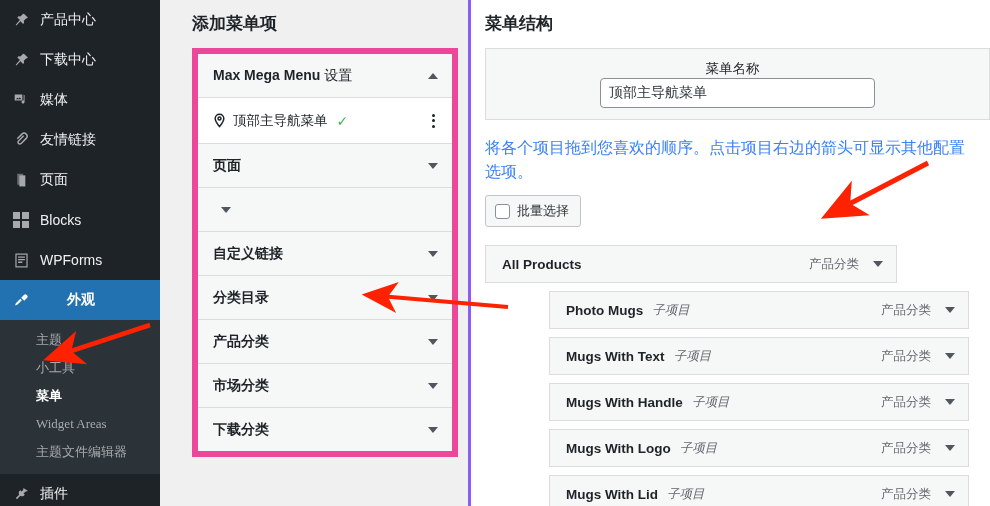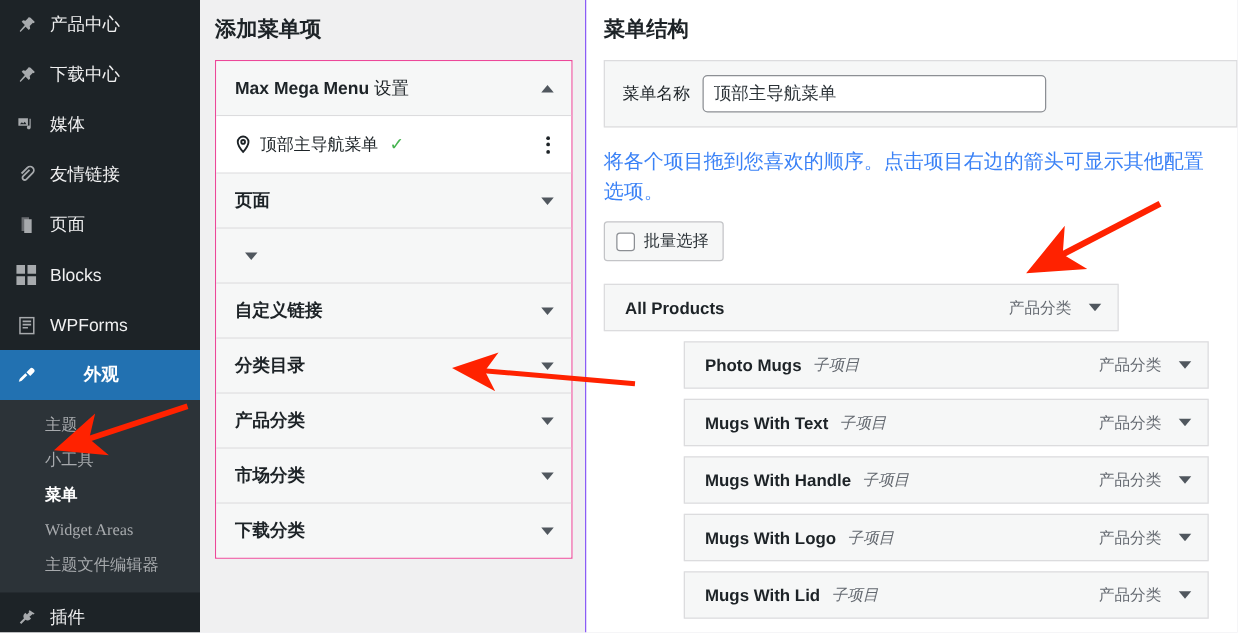--- a/index.html
+++ b/index.html
@@ -47,37 +47,37 @@
     display: block; height: 28px; line-height: 28px;
     padding-left: 36px; font-size: 13px; color: #a7aaad;
   }
   .sub-item.active { color: #fff; font-weight: 700; }
 
   
   .main { flex: 1; display: flex; height: 506px; background: #f0f0f1; }
 
   .col-add {
     width: 308px; flex: 0 0 308px;
-    padding: 0 10px 0 12px;
+    padding: 0 10px 0 32px;
     background: #f0f0f1;
   }
   .col-struct {
     flex: 1; background: #fff;
-    border-left: 1px solid #8b5cf6;
+    border-left: 3px solid #8b5cf6;
     padding: 0 0 0 0;
   }
   .sec-title {
     font-size: 17px; font-weight: 700; color: #1d2327;
     padding: 13px 0 13px 0; line-height: 1.3;
   }
   .col-struct .sec-title { padding-left: 14px; }
 
   
   .accordion {
-    background: #fff; border: 1px solid #ec4899;
+    background: #fff; border: 6px solid #ec4899;
   }
   .acc-row {
     position: relative;
     border-bottom: 1px solid #dcdcde;
     background: #f6f7f7;
   }
   .acc-row:last-child { border-bottom: none; }
   .acc-head {
     display: flex; align-items: center;
     height: 43px; padding: 0 14px 0 15px;
@@ -112,20 +112,21 @@
   .dots i { width: 3px; height: 3px; background: #1d2327; border-radius: 50%; display: block; }
 
   
   .name-bar {
     border: 1px solid #c3c4c7; border-left: none; border-right: none;
     background: #f6f7f7;
     display: flex; align-items: center;
     padding: 11px 14px; margin-left: 14px;
     border: 1px solid #dcdcde;
     margin-right: 0;
+    flex-direction: column;
   }
   .name-label { font-size: 13.5px; color: #1d2327; margin-right: 10px; }
   .name-input {
     width: 275px; height: 30px;
     border: 1px solid #8c8f94; border-radius: 4px;
     background: #fff; font-size: 14px; color: #2c3338;
     padding: 0 8px;
     font-family: "Liberation Sans", "DejaVu Sans", sans-serif;
   }
   .hint {

